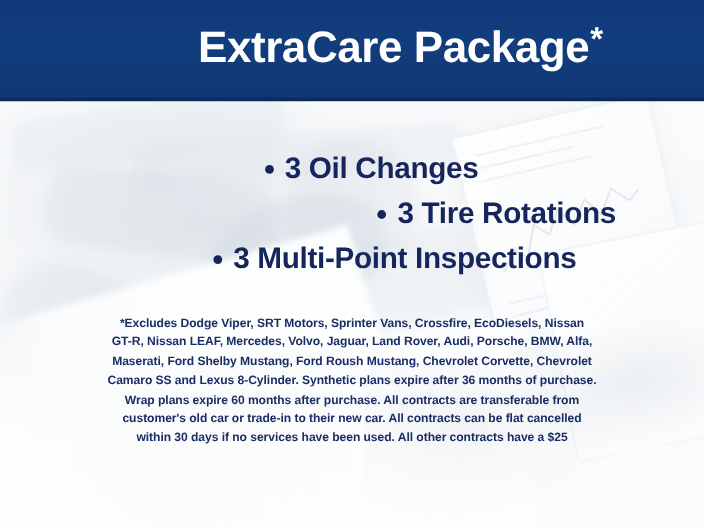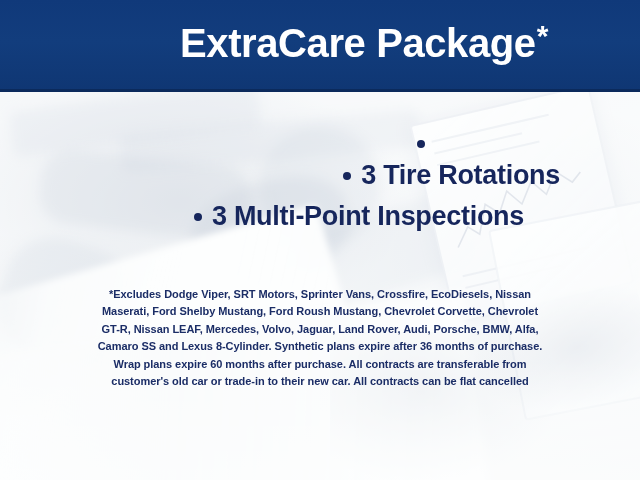--- a/index.html
+++ b/index.html
@@ -283,33 +283,35 @@
   <div class="header-band">
     <div class="header-title">
       <span>ExtraCare Package</span>
         <span class="star">*</span>
     </div>
   </div>
 
   <div class="bullets">
     <div class="bullet-row row-1">
       <span class="dot"></span>
+      <span>3 Oil Changes</span>
     </div>
     <div class="bullet-row row-2">
       <span class="dot"></span>
       <span>3 Tire Rotations</span>
     </div>
     <div class="bullet-row row-3">
       <span class="dot"></span>
       <span>3 Multi-Point Inspections</span>
     </div>
   </div>
 
   <div class="disclaimer">
     <span class="d-line">*Excludes Dodge Viper, SRT Motors, Sprinter Vans, Crossfire, EcoDiesels, Nissan</span>
+    <span class="d-line">GT-R, Nissan LEAF, Mercedes, Volvo, Jaguar, Land Rover, Audi, Porsche, BMW, Alfa,</span>
     <span class="d-line">Maserati, Ford Shelby Mustang, Ford Roush Mustang, Chevrolet Corvette, Chevrolet</span>
-    <span class="d-line">GT-R, Nissan LEAF, Mercedes, Volvo, Jaguar, Land Rover, Audi, Porsche, BMW, Alfa,</span>
     <span class="d-line">Camaro SS and Lexus 8-Cylinder. Synthetic plans expire after 36 months of purchase.</span>
     <span class="d-line">Wrap plans expire 60 months after purchase. All contracts are transferable from</span>
     <span class="d-line">customer's old car or trade-in to their new car. All contracts can be flat cancelled</span>
+    <span class="d-line">within 30 days if no services have been used. All other contracts have a $25</span>
   </div>
 
 </div>
 
 </body></html>

